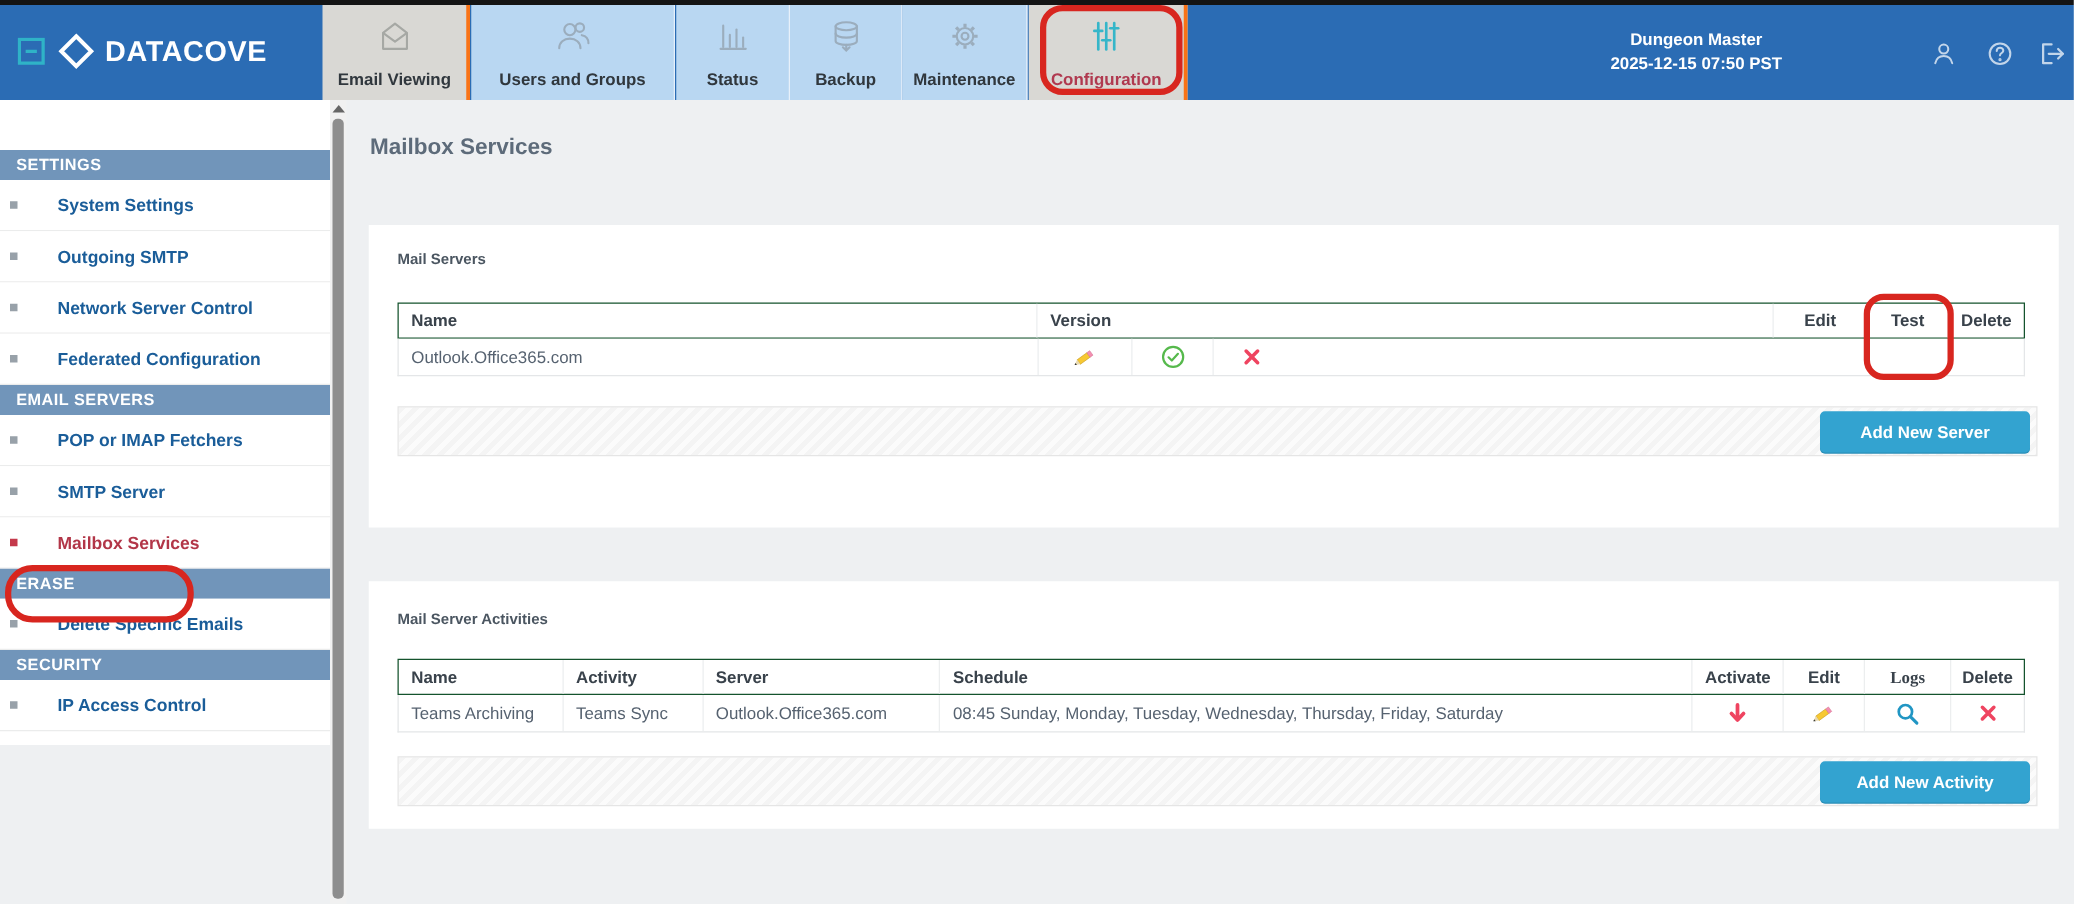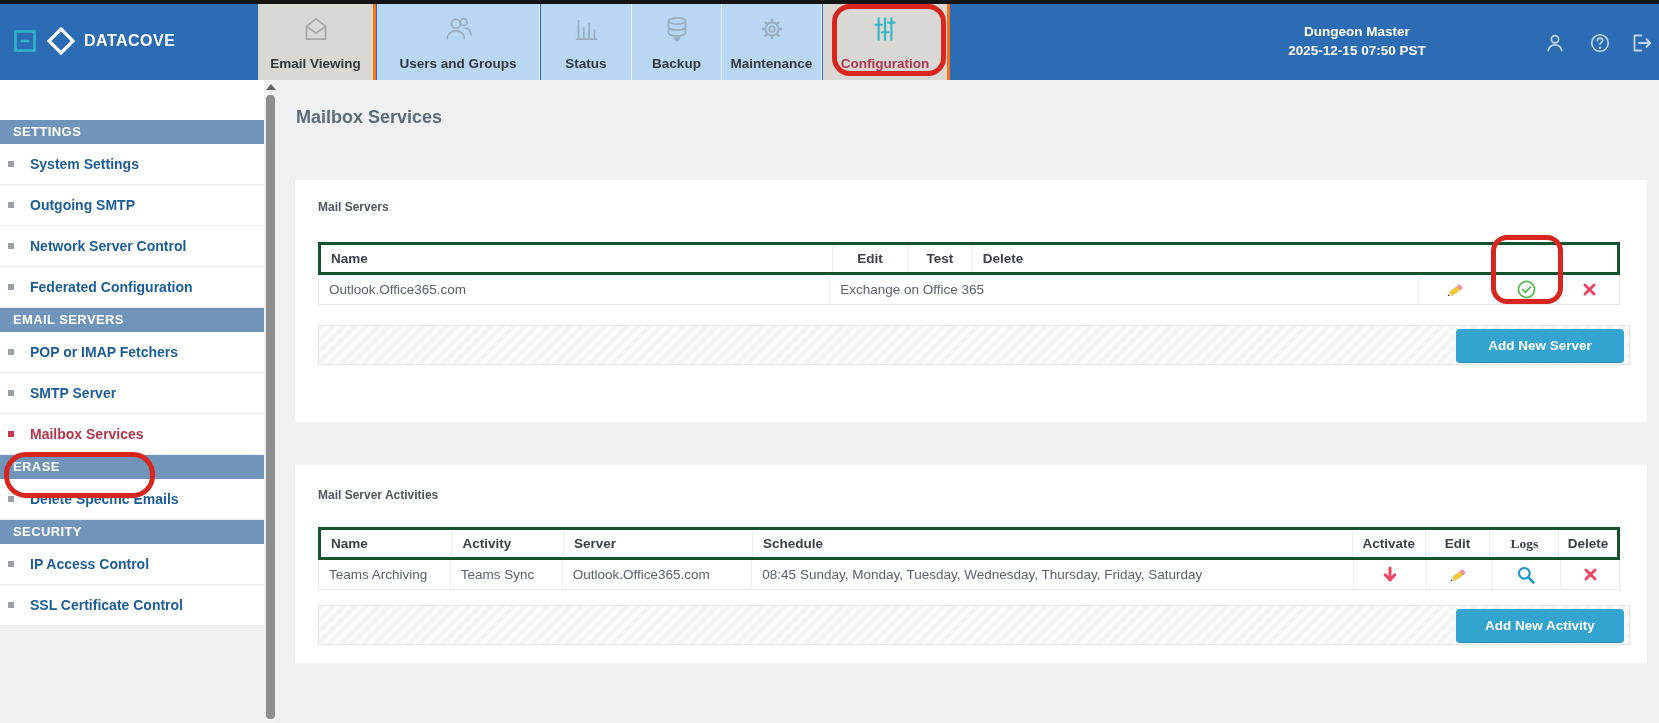--- a/index.html
+++ b/index.html
@@ -8,49 +8,49 @@
     font-family: "Liberation Sans", sans-serif;
     background:#eef0f2;
     position:relative;
     overflow:hidden;
   }
   
   .topstrip { position:absolute; left:0; top:0; width:1659px; height:4px; background:#141414; }
   .topbar { position:absolute; left:0; top:4px; width:1659px; height:76px; background:#2b6cb4; }
   .collapse-btn { position:absolute; left:14px; top:26px; width:22px; height:22px; cursor:pointer; }
   .logo { position:absolute; left:46px; top:22px; display:flex; align-items:center; gap:8px; }
-  .logo-text { color:#ffffff; font-size:16px; font-weight:bold; letter-spacing:0.5px; }
+  .logo-text { color:#ffffff; font-size:23px; font-weight:bold; letter-spacing:0.5px; }
   .tab { position:absolute; top:0; height:76px; background:#b9d7f2; cursor:pointer; border-right:1px solid #e7f0fa; }
   .tab .ticon { position:absolute; top:8px; left:0; width:100%; display:flex; justify-content:center; }
   .tab .tlabel { position:absolute; bottom:9px; width:100%; text-align:center; font-size:13.5px; font-weight:bold; color:#30373d; }
   .tab.gray { background:#d9d8d4; border-right:3px solid #f97316; }
   .tab.config .tlabel { color:#b0394f; }
   .userblock { position:absolute; left:1266px; top:18px; width:182px; text-align:center; color:#ffffff; font-weight:bold; font-size:13.5px; line-height:19px; }
   .tb-icon { position:absolute; top:27px; width:24px; height:24px; cursor:pointer; }
   
   .sidebar { position:absolute; left:0; top:80px; width:264px; height:516px; background:#ffffff; }
   .side-spacer { height:40px; }
   .sec-header { height:24px; background:#7195ba; color:#ffffff; font-weight:bold; font-size:13px; line-height:24px; padding-left:13px; letter-spacing:0.4px; }
   .side-item { height:41px; border-bottom:1px solid #ebecec; display:flex; align-items:center; cursor:pointer; background:#fff; }
   .bullet { width:6px; height:6px; background:#98a1a9; margin-left:8px; flex:none; }
-  .side-item .ilabel { margin-left:16px; color:#1a5d99; font-weight:bold; font-size:14px;text-align:center; }
+  .side-item .ilabel { margin-left:32px; color:#1a5d99; font-weight:bold; font-size:14px;text-align:center; }
   .side-item.active .ilabel { color:#b23648; }
   .side-item.active .bullet { background:#c4394b; }
   .vscroll { position:absolute; left:264px; top:80px; width:13px; height:643px; background:#f1f1f1; }
   .vscroll .arrow { position:absolute; top:4px; left:2px; width:0; height:0; border-left:5px solid transparent; border-right:5px solid transparent; border-bottom:6px solid #666; }
   .vscroll .thumb { position:absolute; top:15px; left:2px; width:9px; height:624px; background:#8e8e8e; border-radius:4px; }
   
   .page-title { position:absolute; left:296px; top:107px; font-size:18px; font-weight:600; color:#5d6b7a; }
   .panel { position:absolute; left:295px; width:1352px; background:#ffffff; }
   #panel-servers { top:180px; height:242px; }
   #panel-activities { top:465px; height:198px; }
   .panel-heading { position:absolute; left:23px; font-size:12px; font-weight:bold; color:#4b5661; }
   .tbl { position:absolute; left:23px; width:1302px; }
   .tr { display:flex; background:#fff; }
-  .tr.head { border:3px solid #14532d; }
+  .tr.head { border:1px solid #14532d; }
   .tr.data { border:1px solid #e4e6e8; border-top:none; }
   .th, .td { display:flex; align-items:center; padding:0 10px; border-right:1px solid #eceeef; overflow:hidden; white-space:nowrap; }
   .th:last-child, .td:last-child { border-right:none; }
   .th { height:27px; font-size:13.5px; font-weight:bold; color:#39424b; }
   .td { height:29px; font-size:13.5px; color:#566270; }
   .c { justify-content:center; }
   .iconbtn { cursor:pointer; display:flex; align-items:center; justify-content:center; }
   .stripbar { position:absolute; left:23px; width:1312px; height:40px; border:1px solid #e5e5e5;
       background:repeating-linear-gradient(135deg,#f4f4f4 0 4px,#fbfbfb 4px 8px); }
   .addbtn { position:absolute; right:5px; top:3px; height:33px; min-width:168px; padding:0 20px;
@@ -233,46 +233,42 @@
   <div class="side-item">
     <span class="bullet"></span>
     <span class="ilabel">Delete Specific Emails</span>
   </div>
 
   <div class="sec-header">SECURITY</div>
   <div class="side-item">
     <span class="bullet"></span>
     <span class="ilabel">IP Access Control</span>
   </div>
-  <div class="side-item">
-    <span class="bullet"></span>
-    <span class="ilabel">SSL Certificate Control</span>
-  </div>
 </nav>
 
 <div class="vscroll">
   <span class="arrow"></span>
   <span class="thumb"></span>
 </div>
 
 <h1 class="page-title">Mailbox Services</h1>
 
 <section class="panel" id="panel-servers">
   <h2 class="panel-heading" style="top:20px;">Mail Servers</h2>
 
   <div class="tbl" style="top:62px;">
     <div class="tr head">
       <div class="th" style="width:512px;">Name</div>
+      <div class="th" style="width:590px;">Version</div>
       <div class="th c" style="width:75px;">Edit</div>
       <div class="th c" style="width:65px;">Test</div>
       <div class="th c" style="width:60px;">Delete</div>
     </div>
     <div class="tr data">
       <div class="td" style="width:512px;">Outlook.Office365.com</div>
-      <div class="td" style="width:590px;">Exchange on Office 365</div>
       <div class="td c" style="width:75px;">
         <span class="iconbtn">
           <svg width="22" height="22" viewBox="0 0 24 24">
             <g transform="rotate(-36 12 12)">
               <rect x="5.2" y="9.6" width="10.6" height="4.8" fill="#f7c832" stroke="#c79b20" stroke-width="0.5"></rect>
               <rect x="15.8" y="9.6" width="3" height="4.8" fill="#f48fb1" stroke="#d77697" stroke-width="0.5"></rect>
               <polygon points="5.2,9.6 0.8,12 5.2,14.4" fill="#e8d9b0"></polygon>
               <polygon points="2.5,10.9 0.8,12 2.5,13.1" fill="#333333"></polygon>
             </g>
           </svg>

